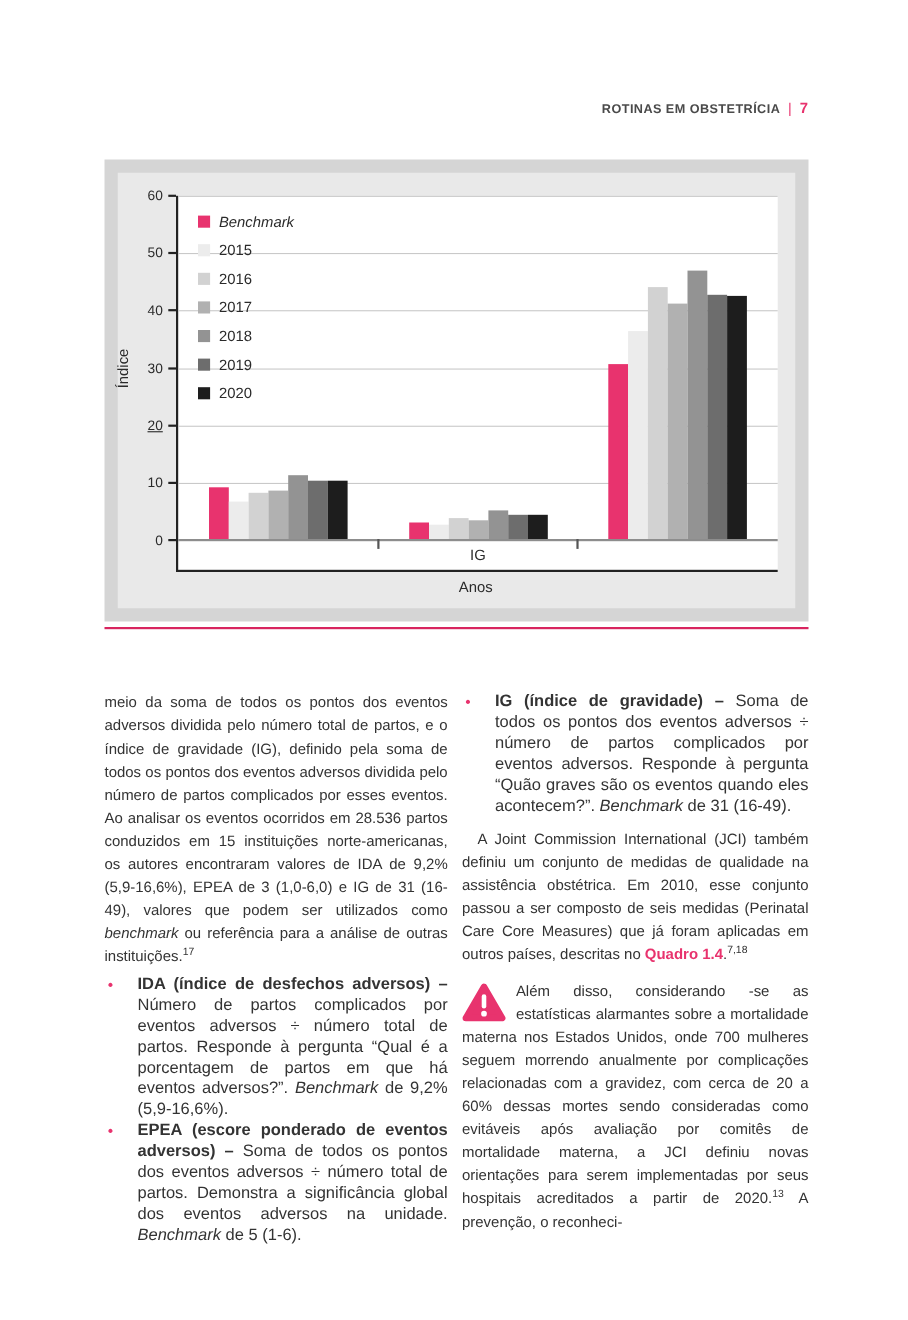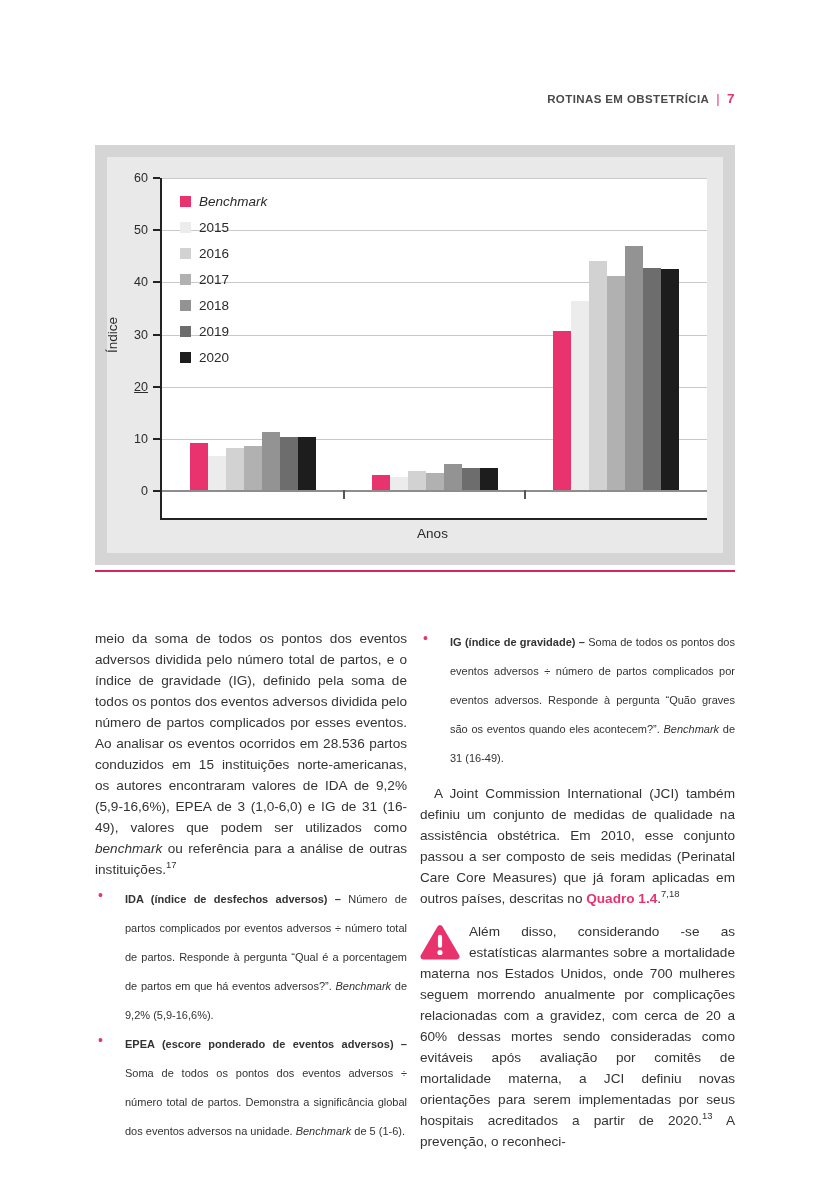--- a/index.html
+++ b/index.html
@@ -53,21 +53,21 @@
   .col-left{position:absolute;left:95px;top:628px;width:312px;}
   .col-right{position:absolute;left:420px;top:628px;width:315px;}
   .body-p{font-size:13.6px;line-height:21px;text-align:justify;margin:0;}
   .b{font-weight:700;}
   .i{font-style:italic;}
   .accent{color:var(--accent);font-weight:700;}
   sup{font-size:9.5px;line-height:0;}
   .bullets{margin-top:5px;}
   .bullet-item{display:flex;}
   .bullet-dot{width:27px;flex:none;color:var(--accent);font-size:14px;line-height:21px;padding-left:3px;}
-  .bullet-text{flex:1;font-size:11px;line-height:29px;text-align:justify;}
+  .bullet-text{flex:1;font-size:15px;line-height:19px;text-align:justify;}
   .para-jci{margin-top:10px;text-indent:14px;}
   .warning{margin-top:12px;}
   .warn-icon{float:left;width:40px;height:37px;margin:3px 9px 2px 0;}
 </style>
 </head>
 <body>
 
 <div class="page">
 
   <div class="header">
@@ -130,20 +130,21 @@
               <div class="bar" style="height: 68.6667%; background: rgb(177, 177, 177);"></div>
               <div class="bar" style="height: 78.3333%; background: rgb(147, 147, 147);"></div>
               <div class="bar" style="height: 71.3333%; background: rgb(109, 109, 109);"></div>
               <div class="bar" style="height: 70.8333%; background: rgb(29, 29, 29);"></div>
             </div>
           </div>
         <div class="zero-line"></div>
         <div class="cat-tick" style="left:calc(33.333% - 1px);"></div>
         <div class="cat-tick" style="left:calc(66.667% - 1px);"></div>
         <div class="cat-row">
+            <div class="cat">IG</div>
           </div>
         <div class="legend">
             <div class="legend-item">
               <span class="swatch" style="background: rgb(232, 51, 110);"></span>
               <span class="legend-label i">Benchmark</span>
             </div>
             <div class="legend-item">
               <span class="swatch" style="background: rgb(236, 236, 236);"></span>
               <span class="legend-label">2015</span>
             </div>

